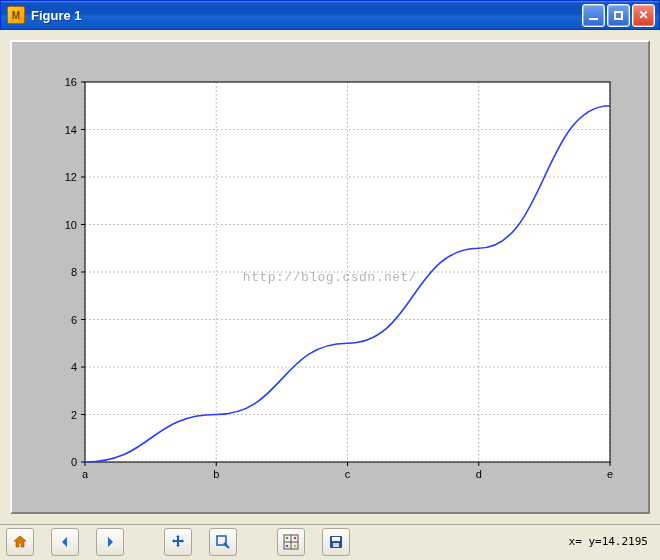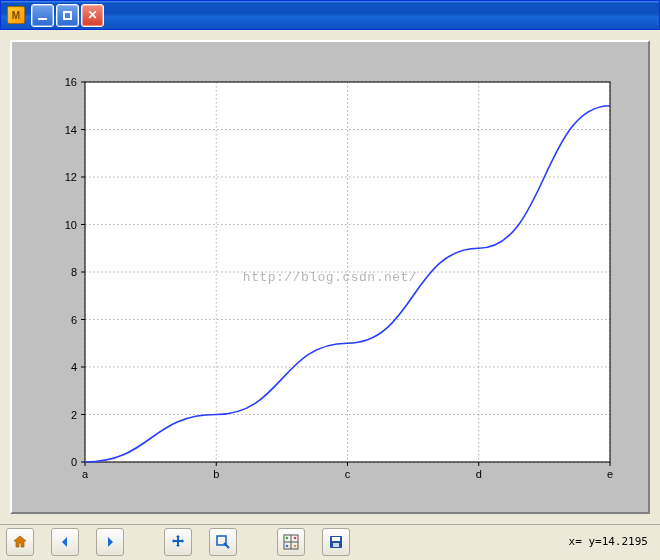--- a/index.html
+++ b/index.html
@@ -85,20 +85,21 @@
     padding-right:6px;
   }
 
   .tick-label { font-size:11px; fill:#000; font-family:sans-serif; }
 </style>
 </head>
 <body>
 
 <div class="titlebar">
   <div class="app-icon">M</div>
+  <div class="title-text">Figure 1</div>
   <div class="winbtns">
     <div class="winbtn min">
         <div class="minmark"></div>
       </div>
     <div class="winbtn max">
         <div class="maxmark"></div>
       </div>
     <div class="winbtn close">
         <span class="xmark">✕</span>
       </div>

